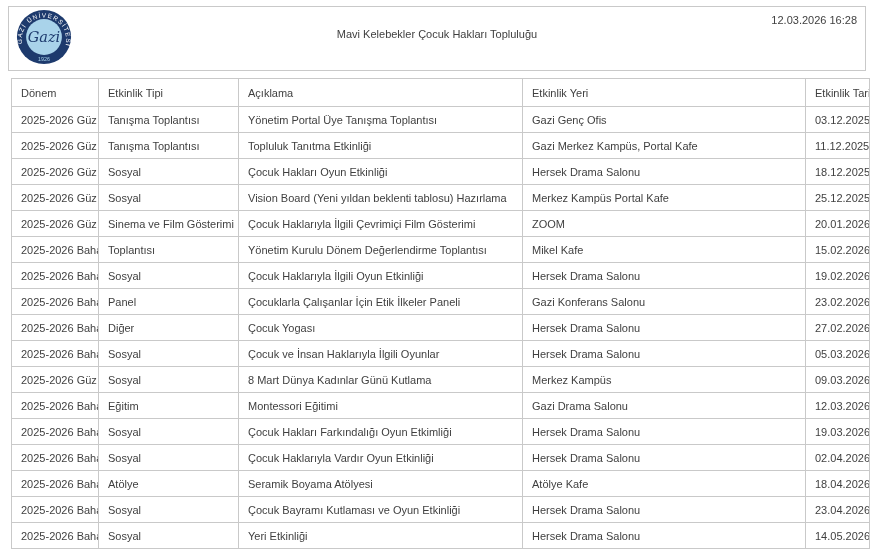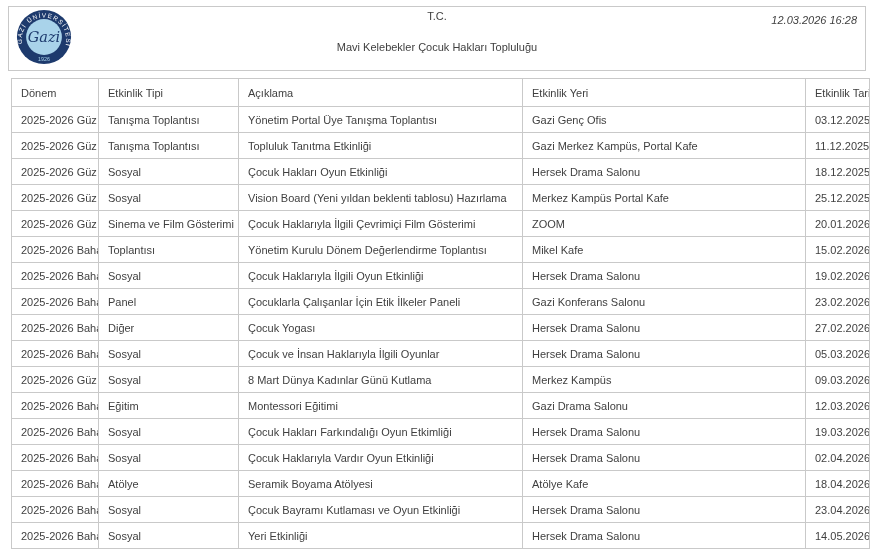--- a/index.html
+++ b/index.html
@@ -20,21 +20,21 @@
     background:#fff;
   }
   .logo-wrap { position:absolute; left:6px; top:1px; width:58px; height:58px; }
   .header-center {
     position:absolute; left:0; right:0; top:3px;
     text-align:center; font-size:11px; line-height:13px; color:#3f3f3f;
   }
   .header-community { margin-top:18px; }
   .timestamp {
     position:absolute; right:8px; top:7px;
-    font-size:11px; color:#3f3f3f;font-style:italic;
+    font-size:11px; color:#3f3f3f;
   }
 
   
   table.events {
     position:absolute; left:11px; top:78px;
     width:858px;
     border-collapse:collapse;
     table-layout:fixed;
     font-size:11px; color:#3f3f3f;border-radius:18px;
   }
@@ -71,21 +71,20 @@
         </defs>
         <text font-size="6.6" fill="#ffffff" letter-spacing="1.2" font-family="Liberation Sans, sans-serif">
           <textPath href="#ringArc" startOffset="4">GAZİ ÜNİVERSİTESİ</textPath>
         </text>
         <text x="30" y="35" text-anchor="middle" font-size="15" font-style="italic" font-family="DejaVu Serif, serif" fill="#1d3a6d">Gazi</text>
         <text x="30" y="55" text-anchor="middle" font-size="5.5" fill="#a9d3ea" font-family="Liberation Sans, sans-serif">1926</text>
       </svg>
     </div>
 
     <div class="header-center">
-      <div>T.C.</div>
       <div class="header-community">Mavi Kelebekler Çocuk Hakları Topluluğu</div>
     </div>
 
     <div class="timestamp">12.03.2026 16:28</div>
   </div>
 
   <table class="events">
     <colgroup>
       <col class="c1">
         <col class="c2">

